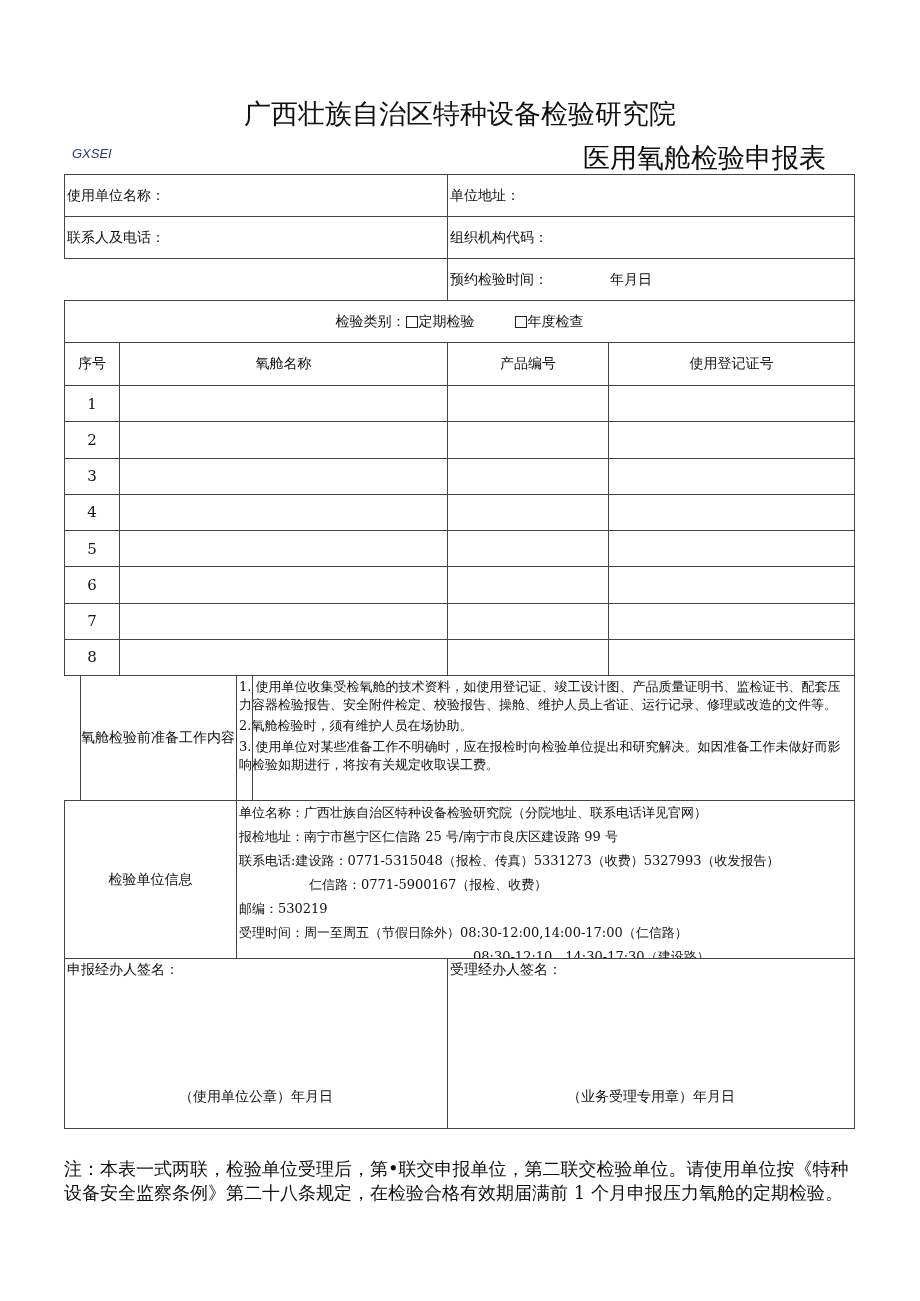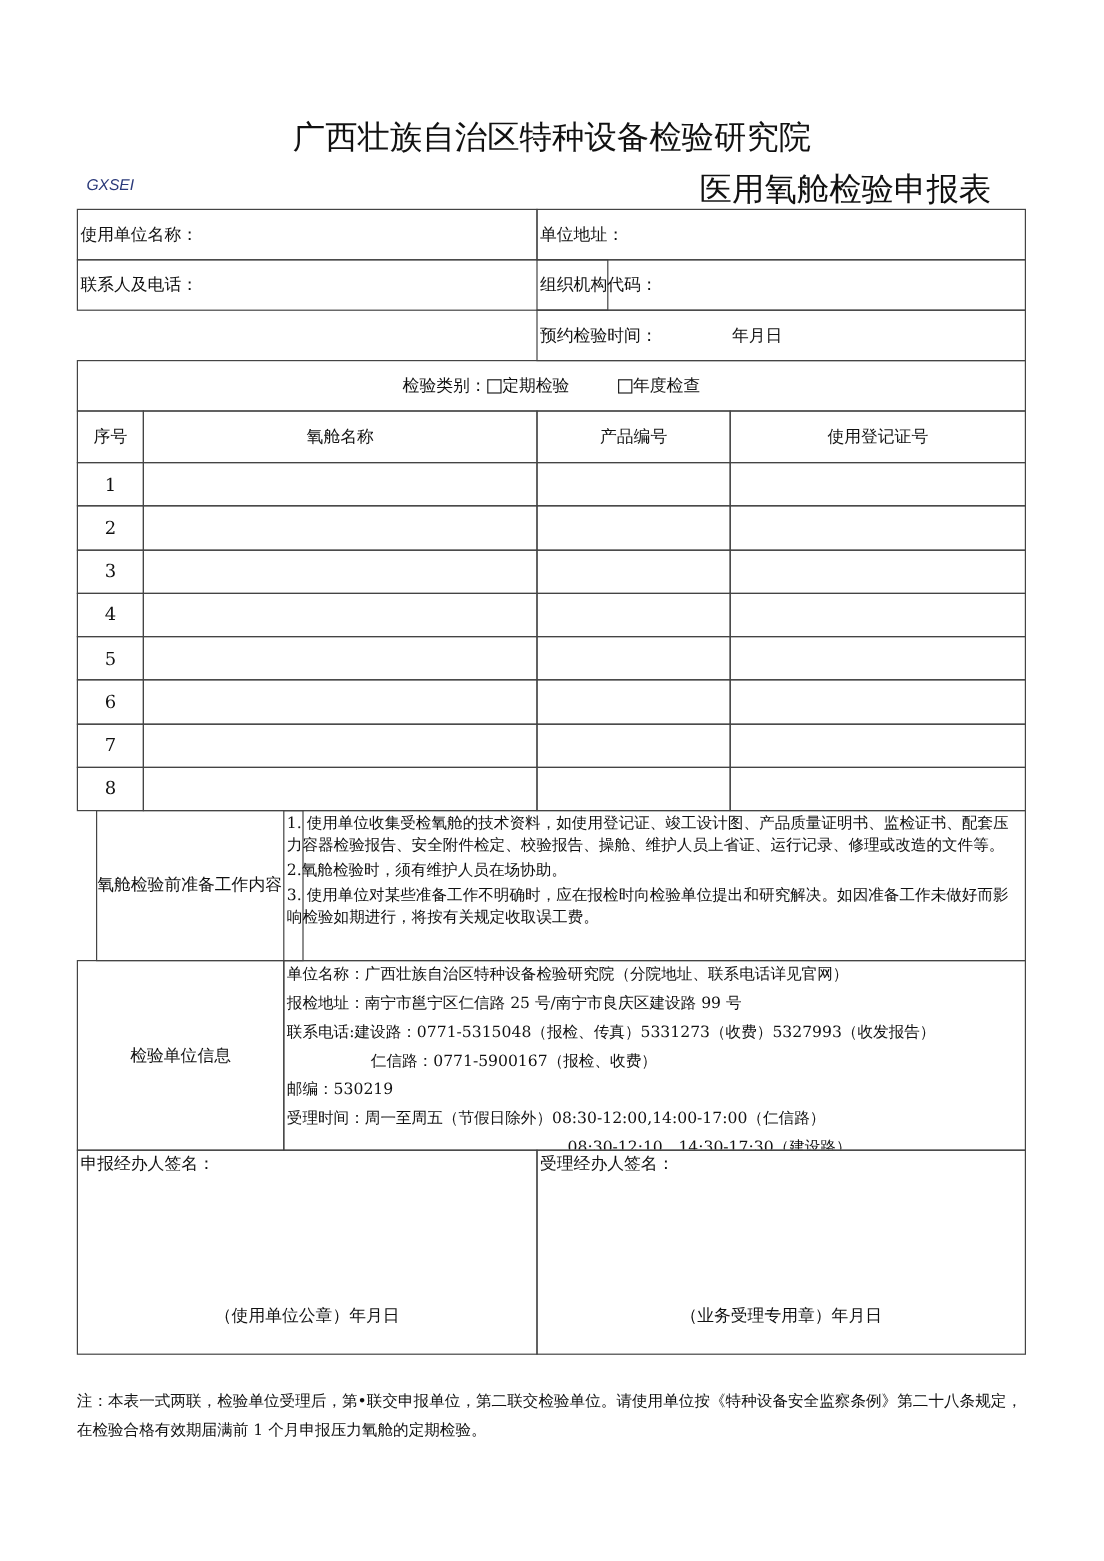--- a/index.html
+++ b/index.html
@@ -16,21 +16,21 @@
           font-size: 14px; display: flex; align-items: center; }
   .cell.center { justify-content: center; }
   .lbl { padding-left: 2px; white-space: nowrap; }
   .prep-text { font-size: 13px; line-height: 18px; padding: 2px 2px 0 2px; display: block; }
   .prep-text p { margin: 0 0 3px 0; }
   .info-text { font-size: 13px; line-height: 24px; padding: 0 2px; display: block; overflow: hidden; }
   .info-text div { white-space: nowrap; }
   .sig { align-items: flex-start; flex-direction: column; }
   .sig .top { padding: 2px 2px; }
   .sig .stamp { position: absolute; bottom: 22px; left: 0; right: 0; text-align: center; }
-  .note { position: absolute; left: 64px; top: 1157px; width: 800px; font-size: 13px; line-height: 24px; }
+  .note { position: absolute; left: 64px; top: 1157px; width: 800px; font-size: 18px; line-height: 24px; }
   .gap1 { display: inline-block; width: 64px; }
   .gap2 { display: inline-block; width: 50px; }
   .gap3 { display: inline-block; width: 62px; }
   .gap4 { display: inline-block; width: 40px; }
 </style>
 </head>
 <body>
 
 <div class="title1">广西壮族自治区特种设备检验研究院</div>
 <div class="logo">GXSEI</div>
@@ -38,21 +38,21 @@
 
 <div class="grid">
 
   <div class="cell" style="left:0;top:0;width:384px;height:43px;">
     <span class="lbl">使用单位名称：</span>
   </div>
   <div class="cell" style="left:383px;top:0;width:408px;height:43px;">
     <span class="lbl">单位地址：</span>
   </div>
 
-  <div class="cell" style="left:0;top:42px;width:443px;height:43px;">
+  <div class="cell" style="left:0;top:42px;width:384px;height:43px;">
     <span class="lbl">联系人及电话：</span>
   </div>
   <div class="cell" style="left:383px;top:42px;width:408px;height:43px;">
     <span class="lbl">组织机构代码：</span>
   </div>
 
   <div class="cell" style="left:383px;top:84px;width:408px;height:43px;">
     <span class="lbl">预约检验时间：</span>
     <span class="gap3"></span>
     <span>年月日</span>

